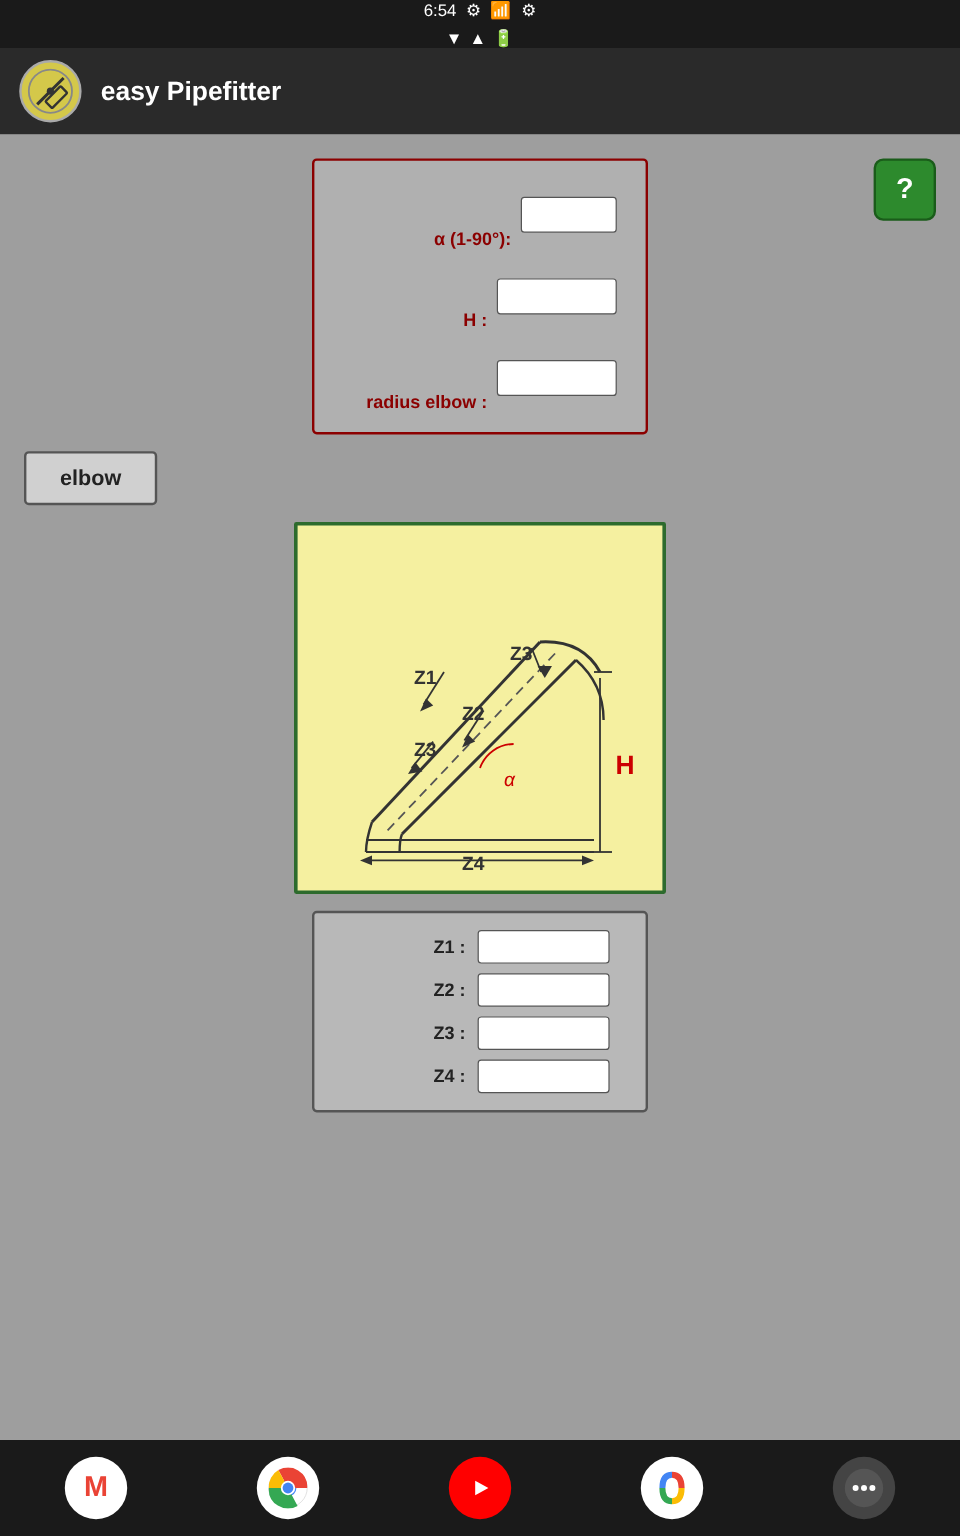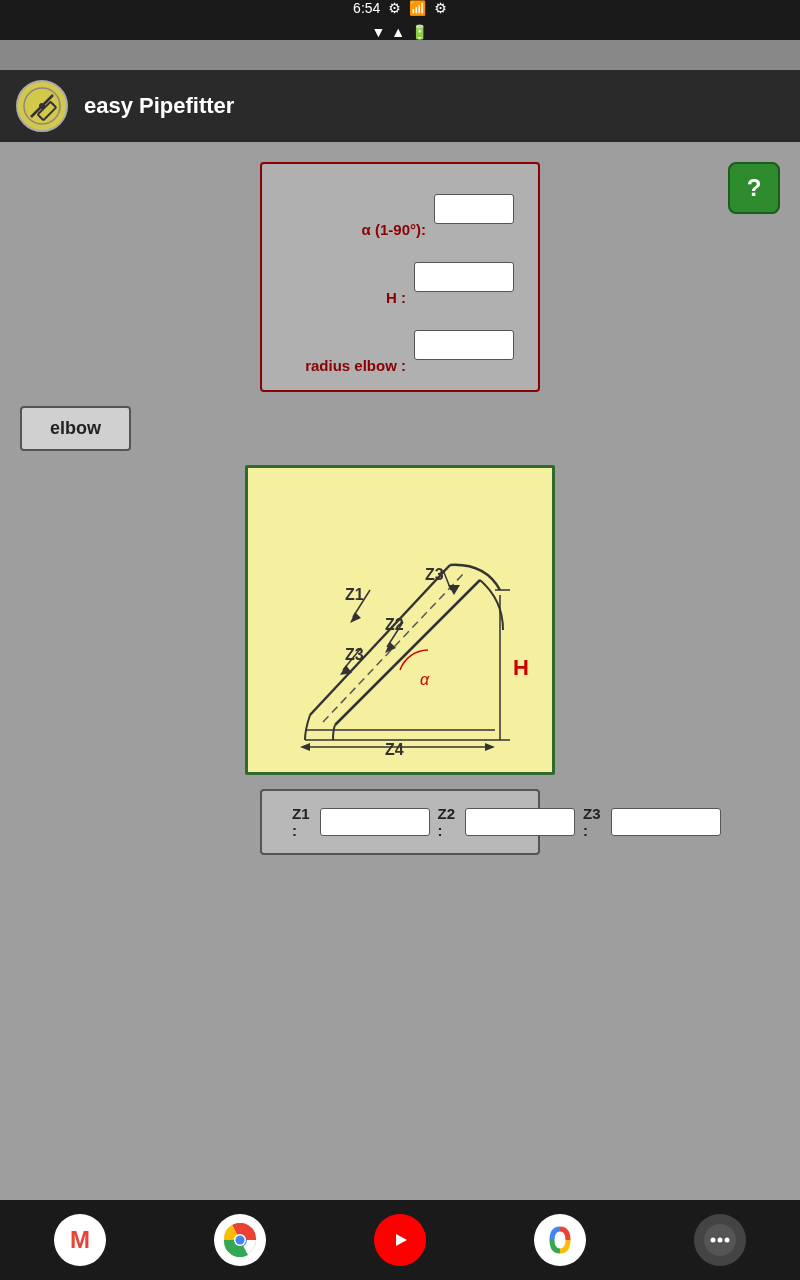--- a/index.html
+++ b/index.html
@@ -31,21 +31,20 @@
 
     
     .app-bar {
       background: #2a2a2a;
       height: 72px;
       display: flex;
       align-items: center;
       padding: 0 16px;
       gap: 16px;
       flex-shrink: 0;
-      margin-top: 30px;
     }
     .app-icon {
       width: 52px;
       height: 52px;
       border-radius: 50%;
       background: #d4c84a;
       display: flex;
       align-items: center;
       justify-content: center;
       font-size: 22px;
@@ -146,20 +145,21 @@
       height: 290px;
     }
 
     
     .results-panel {
       border: 2px solid #555;
       background: #b8b8b8;
       border-radius: 4px;
       padding: 14px 30px;
       display: flex;
+      flex-direction: column;
       gap: 8px;
       width: 280px;
     }
     .result-row {
       display: flex;
       align-items: center;
       justify-content: flex-end;
       gap: 10px;
     }
     .result-label {
@@ -311,20 +311,24 @@
       <div class="result-row">
         <span class="result-label">Z1 :</span>
         <input class="result-field" type="text" readonly="" value="" style="">
       </div>
       <div class="result-row">
         <span class="result-label">Z2 :</span>
         <input class="result-field" type="text" readonly="" value="" style="">
       </div>
       <div class="result-row">
         <span class="result-label">Z3 :</span>
+        <input class="result-field" type="text" readonly="" value="" style="">
+      </div>
+      <div class="result-row">
+        <span class="result-label">Z4 :</span>
         <input class="result-field" type="text" readonly="" value="" style="">
       </div>
     </div>
 
   </div>
 </div>
 
 <div class="bottom-nav">
 
   <div class="nav-icon nav-icon-gmail" style="font-size:24px; font-weight:bold; color:#ea4335;">

